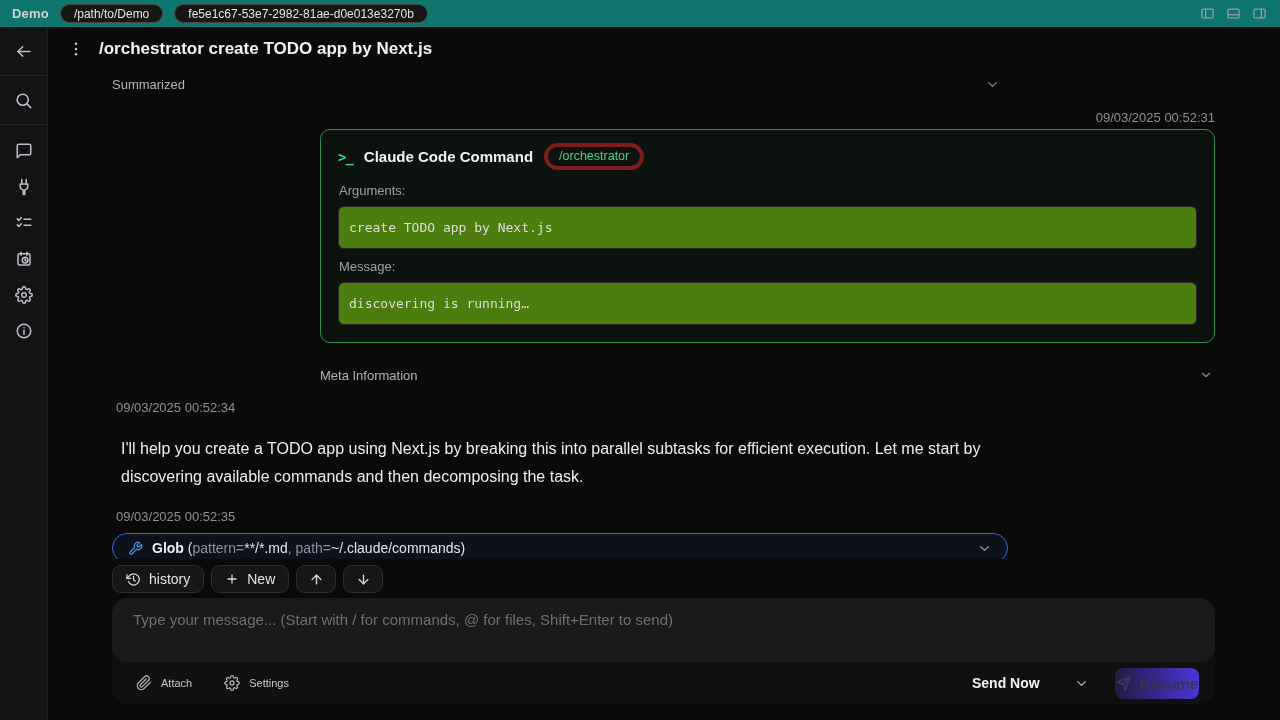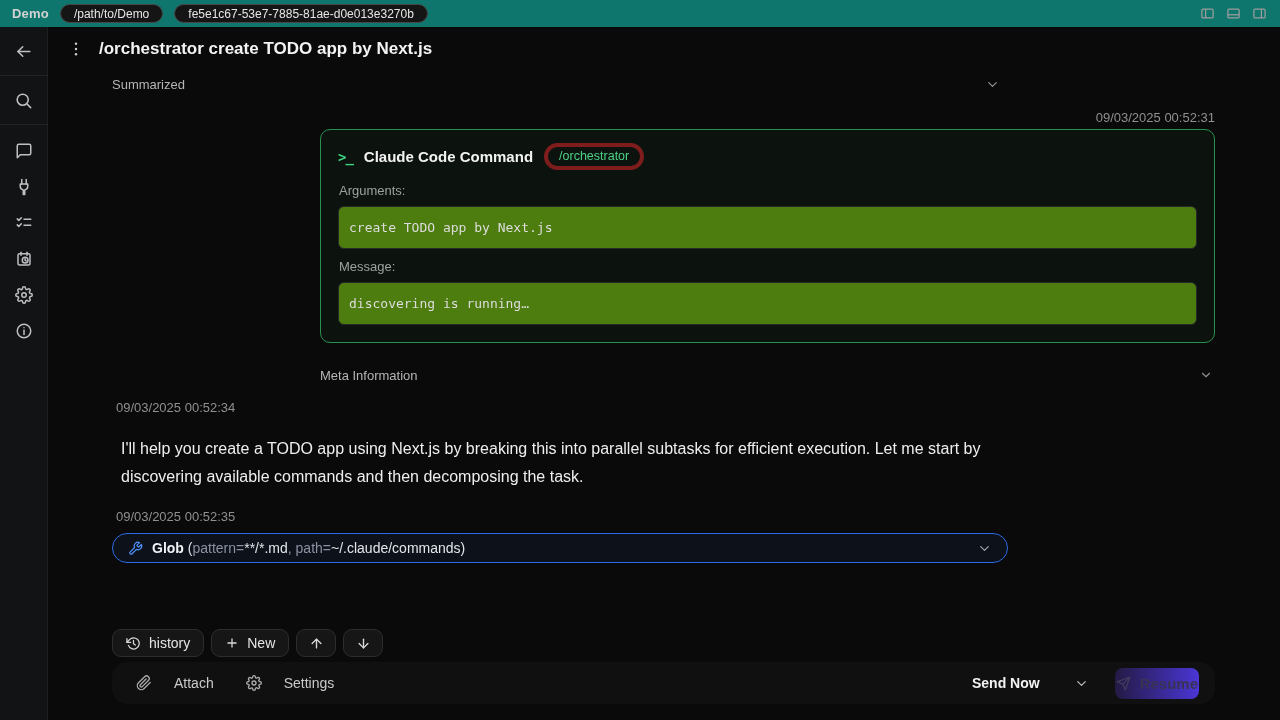--- a/index.html
+++ b/index.html
@@ -73,41 +73,41 @@
   .tbtn .ic { color:#d9d9d9; }
   .tbtn.sq { width:40px; justify-content:center; padding:0; }
 
   
   .composer { margin:5px 0 16px 64px; width:1103px; border-radius:15px; background:#101011; overflow:hidden; flex:none; }
   .composer-input { background:#1a1a1c; border-radius:15px; height:64px; padding:13px 21px; }
   .composer-input textarea { width:100%; height:100%; background:transparent; border:none; outline:none; resize:none;
       color:#e8e8e8; font-size:15px; font-family:"Liberation Sans", sans-serif; }
   .composer-input textarea::placeholder { color:#6f6f6f; }
   .composer-footer { height:42px; display:flex; align-items:center; padding:0 16px 0 24px; gap:32px; }
-  .footer-btn { display:flex; align-items:center; gap:22px; color:#cbcbcb; font-size:14px; cursor:pointer; }
+  .footer-btn { display:flex; align-items:center; gap:9px; color:#cbcbcb; font-size:11px; cursor:pointer; }
   .footer-btn .ic { color:#ababab; }
   .right-group { margin-left:auto; display:flex; align-items:center; gap:4px; }
   .send-now { color:#f3f3f3; font-size:14px; font-weight:600; padding:6px 10px; cursor:pointer; }
   .dd-chev { color:#b9b9b9; padding:6px 14px 6px 20px; cursor:pointer; }
   .resume-btn { height:31px; padding:0 1px; border-radius:8px; border:none; cursor:pointer;
       background:linear-gradient(90deg,#241a44 0%,#4a36d6 100%);
       color:#393353; font-size:15px; font-weight:700; display:flex; align-items:center; gap:9px; margin-left:8px;
       font-family:"Liberation Sans", sans-serif; }
   .resume-btn .ic { color:#413b5c; }
 </style>
 </head>
 <body>
 
 <div class="topbar">
   <span class="app-label">Demo</span>
   <div class="tab">
     <span>/path/to/Demo</span>
   </div>
   <div class="tab">
-    <span>fe5e1c67-53e7-7885-81ae-d0e013e3270b</span>
+    <span>fe5e1c67-53e7-2982-81ae-d0e013e3270b</span>
   </div>
   <div class="win-icons">
     <div class="win-btn">
       <svg width="15" height="15" viewBox="0 0 24 24" fill="none" stroke="currentColor" stroke-width="2">
           <rect x="3" y="5" width="18" height="14" rx="2"></rect>
           <line x1="9" y1="5" x2="9" y2="19"></line>
         </svg>
     </div>
     <div class="win-btn">
       <svg width="15" height="15" viewBox="0 0 24 24" fill="none" stroke="currentColor" stroke-width="2">
@@ -288,20 +288,23 @@
         <span class="ic">
           <svg width="15" height="15" viewBox="0 0 24 24" fill="none" stroke="currentColor" stroke-width="2.2" stroke-linecap="round" stroke-linejoin="round">
               <line x1="12" y1="5" x2="12" y2="19"></line>
               <polyline points="5 12 12 19 19 12"></polyline>
             </svg>
         </span>
       </div>
     </div>
 
     <div class="composer">
+      <div class="composer-input">
+        <textarea placeholder="Type your message... (Start with / for commands, @ for files, Shift+Enter to send)" style=""></textarea>
+      </div>
       <div class="composer-footer">
         <div class="footer-btn">
           <span class="ic">
             <svg width="16" height="16" viewBox="0 0 24 24" fill="none" stroke="currentColor" stroke-width="2" stroke-linecap="round" stroke-linejoin="round">
                 <path d="M21.44 11.05l-9.19 9.19a6 6 0 0 1-8.49-8.49l9.19-9.19a4 4 0 0 1 5.66 5.66l-9.2 9.19a2 2 0 0 1-2.83-2.83l8.49-8.48"></path>
               </svg>
           </span>
           <span>Attach</span>
         </div>
         <div class="footer-btn">

